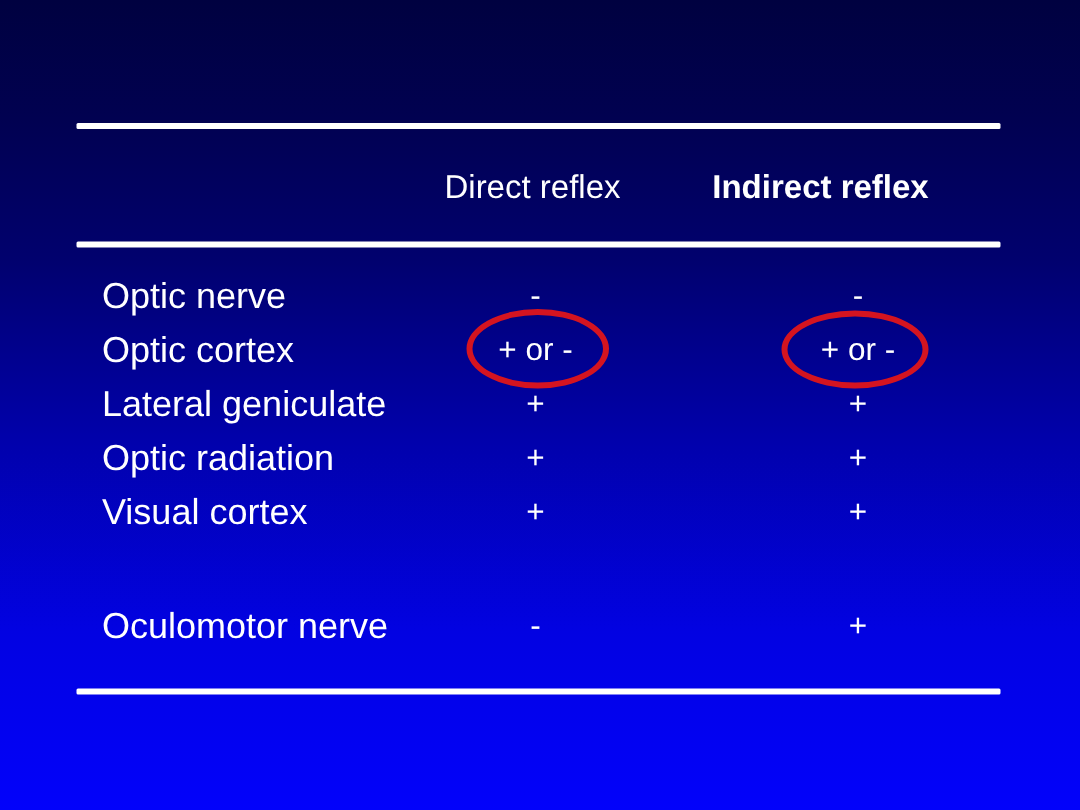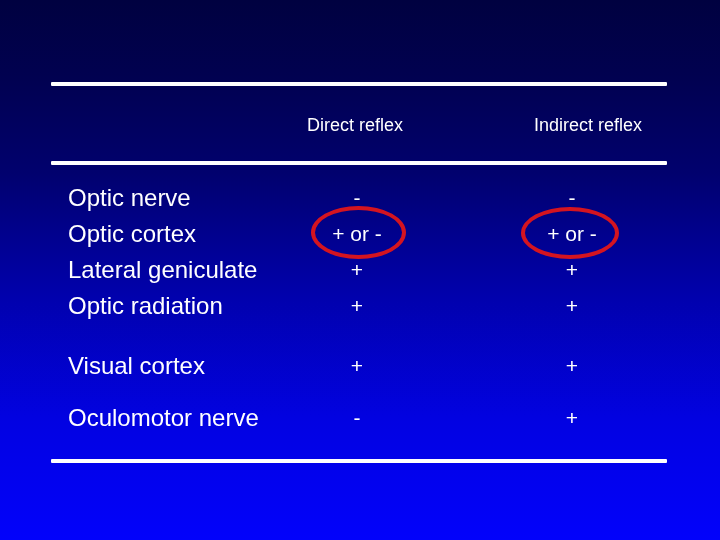--- a/index.html
+++ b/index.html
@@ -24,26 +24,26 @@
   }
   .rule-top    { top: 82px; }
   .rule-mid    { top: 161px; }
   .rule-bottom { top: 459px; }
 
   .hdr {
     position: absolute;
     top: 112px;
     height: 26px;
     line-height: 26px;
-    font-size: 18px;
+    font-size: 22px;
     text-align: center;
     white-space: nowrap;
   }
   .hdr-direct   { left: 270px; width: 170px; }
-  .hdr-indirect { left: 503px; width: 170px; }
+  .hdr-indirect { left: 462px; width: 170px; font-weight: bold; }
 
   .trow {
     position: absolute;
     left: 51px;
     width: 616px;
     height: 36px;
   }
   .trow .lbl {
     position: absolute;
     left: 17px;
@@ -61,21 +61,21 @@
     font-size: 21px;
     white-space: nowrap;
   }
   .trow .val-direct   { left: 236px; }
   .trow .val-indirect { left: 451px; }
 
   .row-0 { top: 180px; }
   .row-1 { top: 216px; }
   .row-2 { top: 252px; }
   .row-3 { top: 288px; }
-  .row-4 { top: 324px; margin-top: 24px; }
+  .row-4 { top: 324px; }
   .row-footer { top: 400px; }
 
   .red-ellipse {
     position: absolute;
     border: 4px solid #d41420;
     border-radius: 50%;
     box-sizing: border-box;
     background: transparent;
   }
   .red-ellipse-direct   { left: 311px; top: 206px; width: 95px;  height: 53px; }

